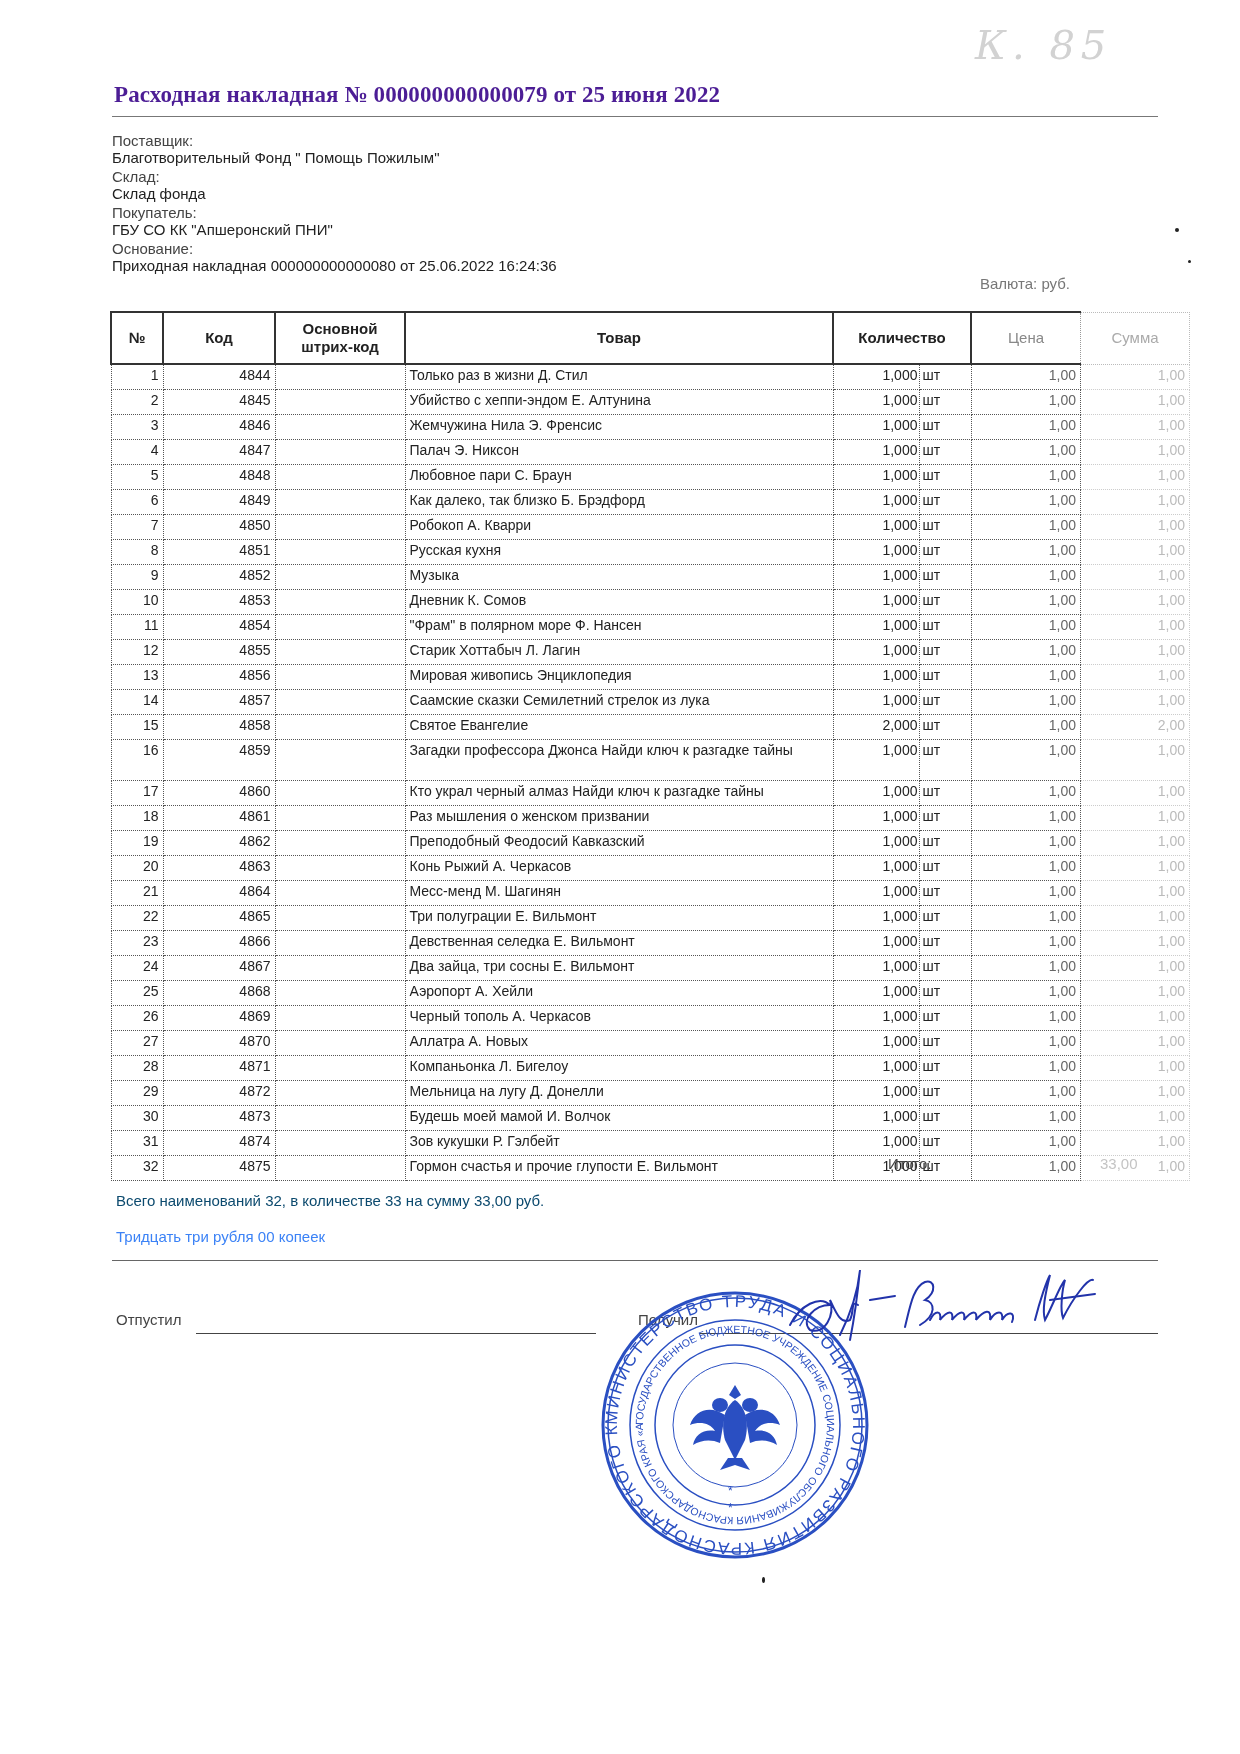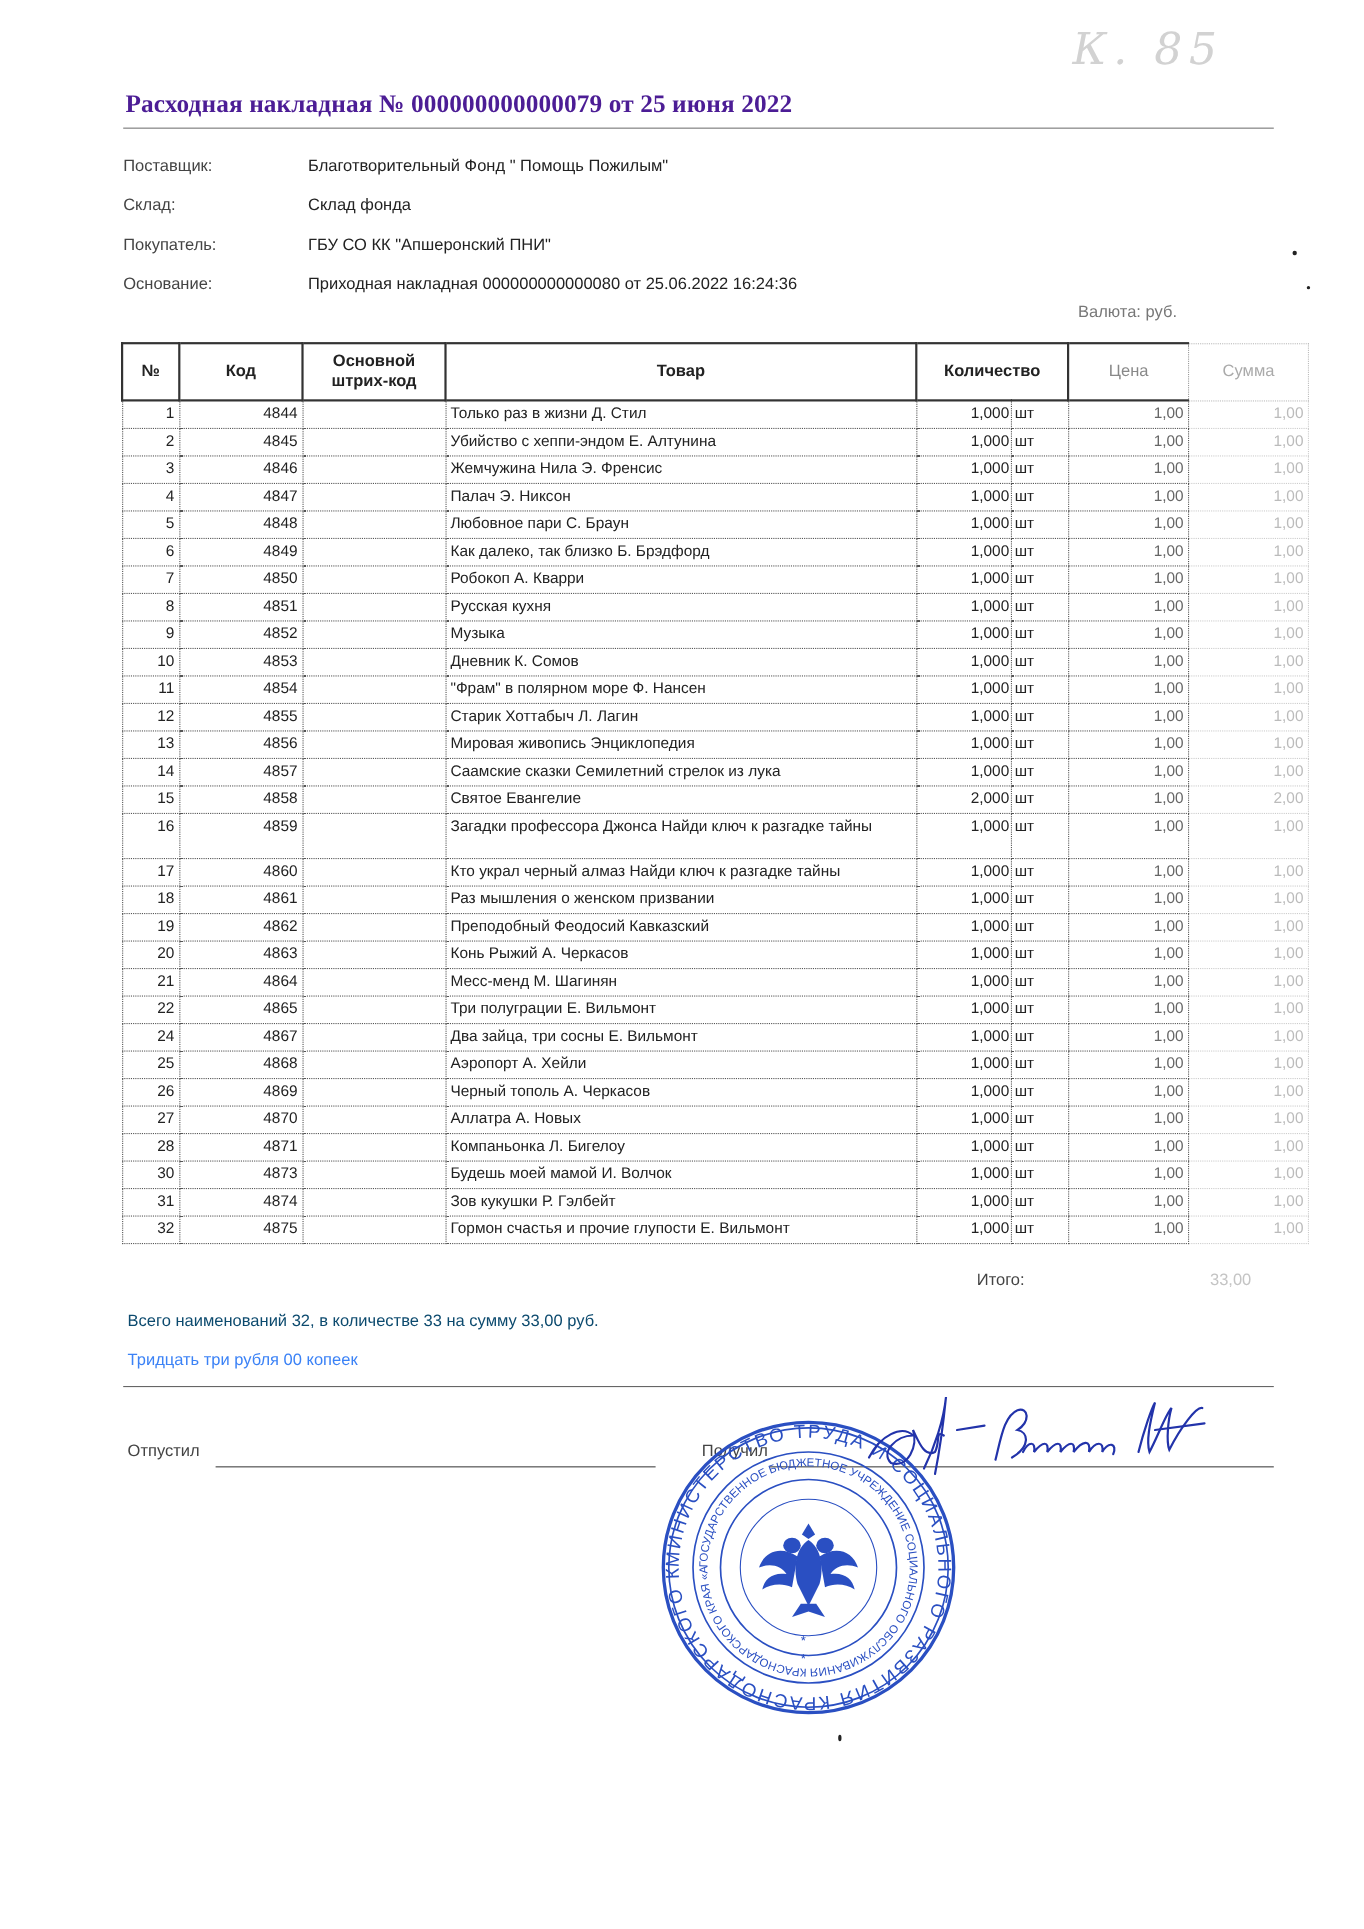--- a/index.html
+++ b/index.html
@@ -1,21 +1,21 @@
 <!DOCTYPE html>
 <html><head>
 <meta charset="utf-8">
 <style>
   html, body { margin: 0; padding: 0; background: #ffffff; }
   body { width: 1240px; height: 1754px; position: relative; overflow: hidden; font-family: "Liberation Sans", sans-serif; color: #222; }
   .handnote { position: absolute; left: 975px; top: 22px; font-family: "DejaVu Serif", serif; font-style: italic; font-size: 40px; color: #d2d2d2; letter-spacing: 6px; }
   .title { position: absolute; left: 114px; top: 82px; font-size: 23px; font-weight: bold; color: #4c1d95; letter-spacing: 0.1px; font-family: Liberation Serif, serif; }
   .title-rule { position: absolute; left: 112px; top: 116px; width: 1046px; border-top: 1.5px solid #777; }
   .info { position: absolute; left: 112px; top: 132px; font-size: 15px; color: #333; }
-  .info-row { display: flex; height: 36px; align-items: center; }
+  .info-row { display: flex; height: 36px; align-items: flex-start; flex-direction: column; }
   .info-label { width: 168px; color: #444; }
   .info-value { color: #222; }
   .currency { position: absolute; left: 980px; top: 275px; font-size: 15px; color: #777; }
   .tbl { position: absolute; left: 110px; top: 311px; border-collapse: collapse; font-size: 14px; }
   .tbl th { border: 2px solid #333; font-weight: bold; font-size: 15px; height: 50px; padding: 0 4px; line-height: 18px; color: #222; }
   .tbl th.light { border-left: 1px dotted #999; border-right: 1px dotted #999; color: #888; font-weight: normal; }
   .tbl th.light2 { border: 1px dotted #bbb; color: #aaa; font-weight: normal; }
   .tbl td { border: 1px dotted #555; height: 22px; padding: 0 4px; line-height: 17px; vertical-align: top; padding-top: 2px; color: #222; }
   .tbl td.r { text-align: right; }
   .tbl td.qty { text-align: right; border-right: 1px dotted #555; padding-right: 2px; }
@@ -294,20 +294,30 @@
         <td class="r">22</td>
         <td class="r">4865</td>
         <td></td>
         <td>Три полуграции Е. Вильмонт</td>
         <td class="qty">1,000</td>
         <td class="unit">шт</td>
         <td class="price">1,00</td>
         <td class="sum">1,00</td>
       </tr>
       <tr>
+        <td class="r">23</td>
+        <td class="r">4866</td>
+        <td></td>
+        <td>Девственная селедка Е. Вильмонт</td>
+        <td class="qty">1,000</td>
+        <td class="unit">шт</td>
+        <td class="price">1,00</td>
+        <td class="sum">1,00</td>
+      </tr>
+      <tr>
         <td class="r">24</td>
         <td class="r">4867</td>
         <td></td>
         <td>Два зайца, три сосны Е. Вильмонт</td>
         <td class="qty">1,000</td>
         <td class="unit">шт</td>
         <td class="price">1,00</td>
         <td class="sum">1,00</td>
       </tr>
       <tr>
@@ -338,20 +348,30 @@
         <td class="qty">1,000</td>
         <td class="unit">шт</td>
         <td class="price">1,00</td>
         <td class="sum">1,00</td>
       </tr>
       <tr>
         <td class="r">28</td>
         <td class="r">4871</td>
         <td></td>
         <td>Компаньонка Л. Бигелоу</td>
+        <td class="qty">1,000</td>
+        <td class="unit">шт</td>
+        <td class="price">1,00</td>
+        <td class="sum">1,00</td>
+      </tr>
+      <tr>
+        <td class="r">29</td>
+        <td class="r">4872</td>
+        <td></td>
+        <td>Мельница на лугу Д. Донелли</td>
         <td class="qty">1,000</td>
         <td class="unit">шт</td>
         <td class="price">1,00</td>
         <td class="sum">1,00</td>
       </tr>
       <tr>
         <td class="r">30</td>
         <td class="r">4873</td>
         <td></td>
         <td>Будешь моей мамой И. Волчок</td>

